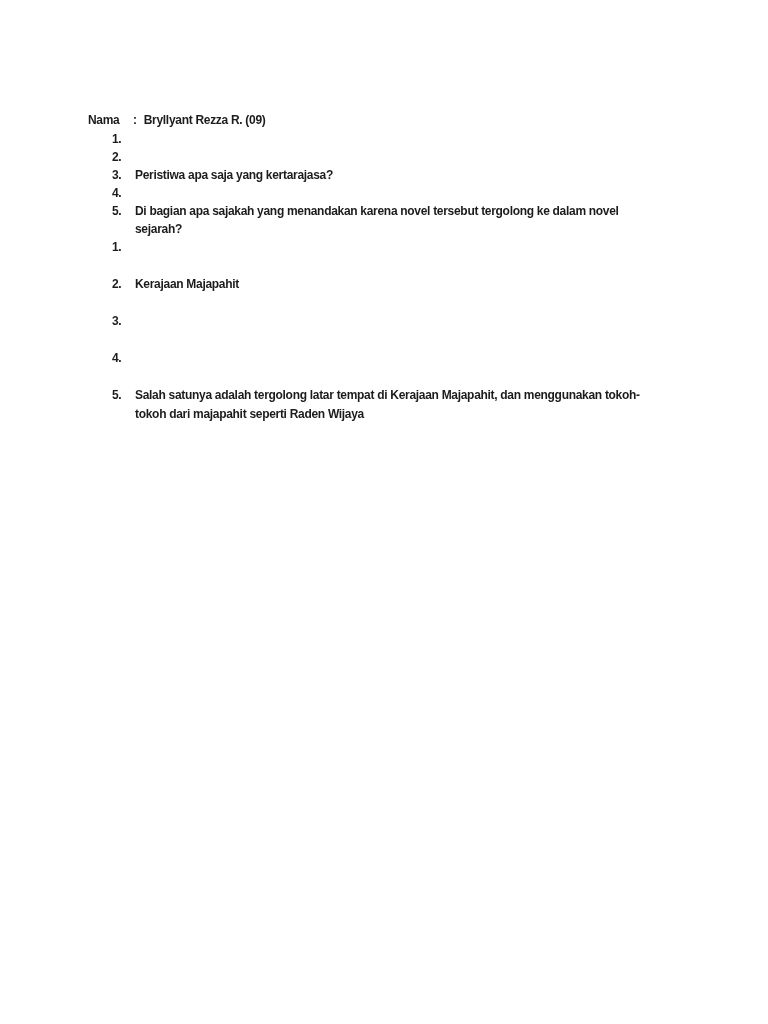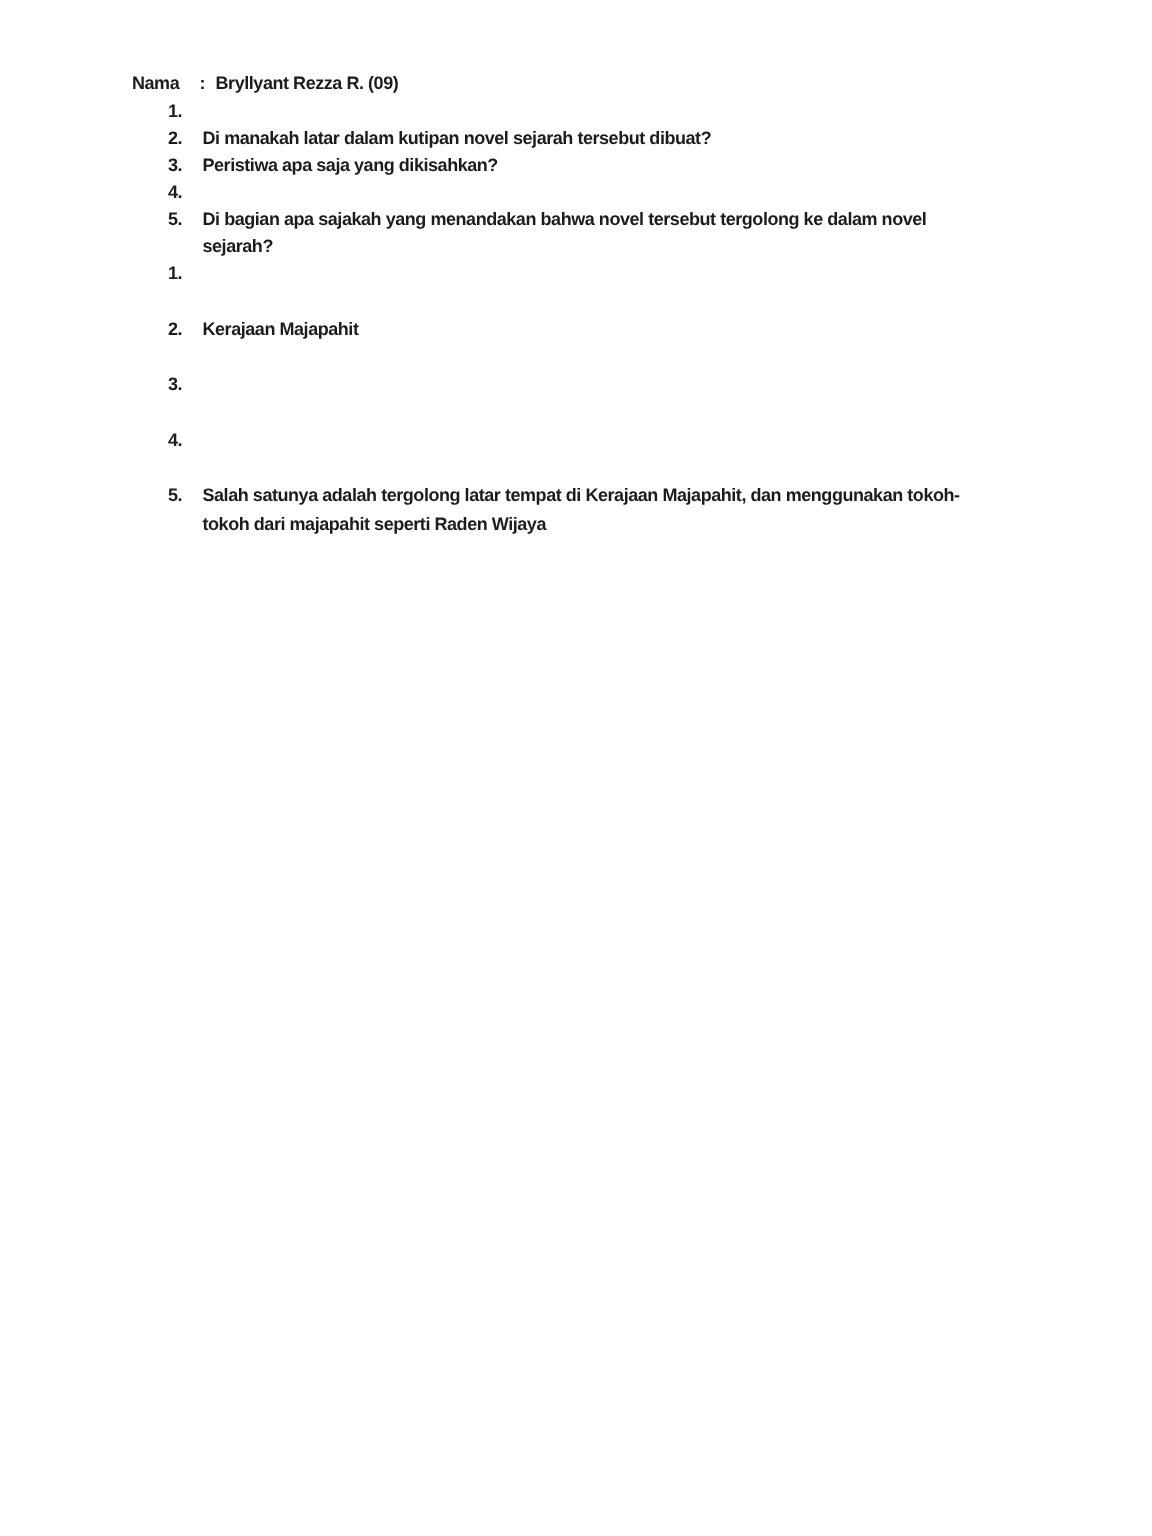--- a/index.html
+++ b/index.html
@@ -15,21 +15,21 @@
     font-weight: 700;
     color: #1c1c1c;
     font-size: 12px;
     letter-spacing: -0.3px;
   }
   .page {
     box-sizing: border-box;
     width: 608px;
     height: 1024px;
     background: #ffffff;
-    padding: 45px 10px 0 88px;
+    padding: 110px 10px 0 88px;
   }
   .hdr-line {
     display: flex;
     line-height: 20px;
     white-space: pre;
   }
   .nama-label {
     display: inline-block;
     width: 45px;
   }
@@ -92,32 +92,31 @@
   </div>
 
 
 
   <ol class="doc-list questions">
     <li>
       <span class="num">1.</span>
     </li>
     <li>
       <span class="num">2.</span>
-      <span class="item-text">Di manakah latar dalam kutipan novel sejarah tersebut dibuat?</span>
     </li>
     <li>
       <span class="num">3.</span>
-      <span class="item-text">Peristiwa apa saja yang dikisahkan?</span>
+      <span class="item-text">Peristiwa apa saja yang kertarajasa?</span>
     </li>
     <li>
       <span class="num">4.</span>
     </li>
     <li>
       <span class="num">5.</span>
-      <span class="item-text">Di bagian apa sajakah yang menandakan bahwa novel tersebut tergolong ke dalam novel
+      <span class="item-text">Di bagian apa sajakah yang menandakan karena novel tersebut tergolong ke dalam novel
 sejarah?</span>
     </li>
   </ol>
 
   <ol class="doc-list answers">
     <li>
       <span class="num">1.</span>
     </li>
     <li>
       <span class="num">2.</span>

